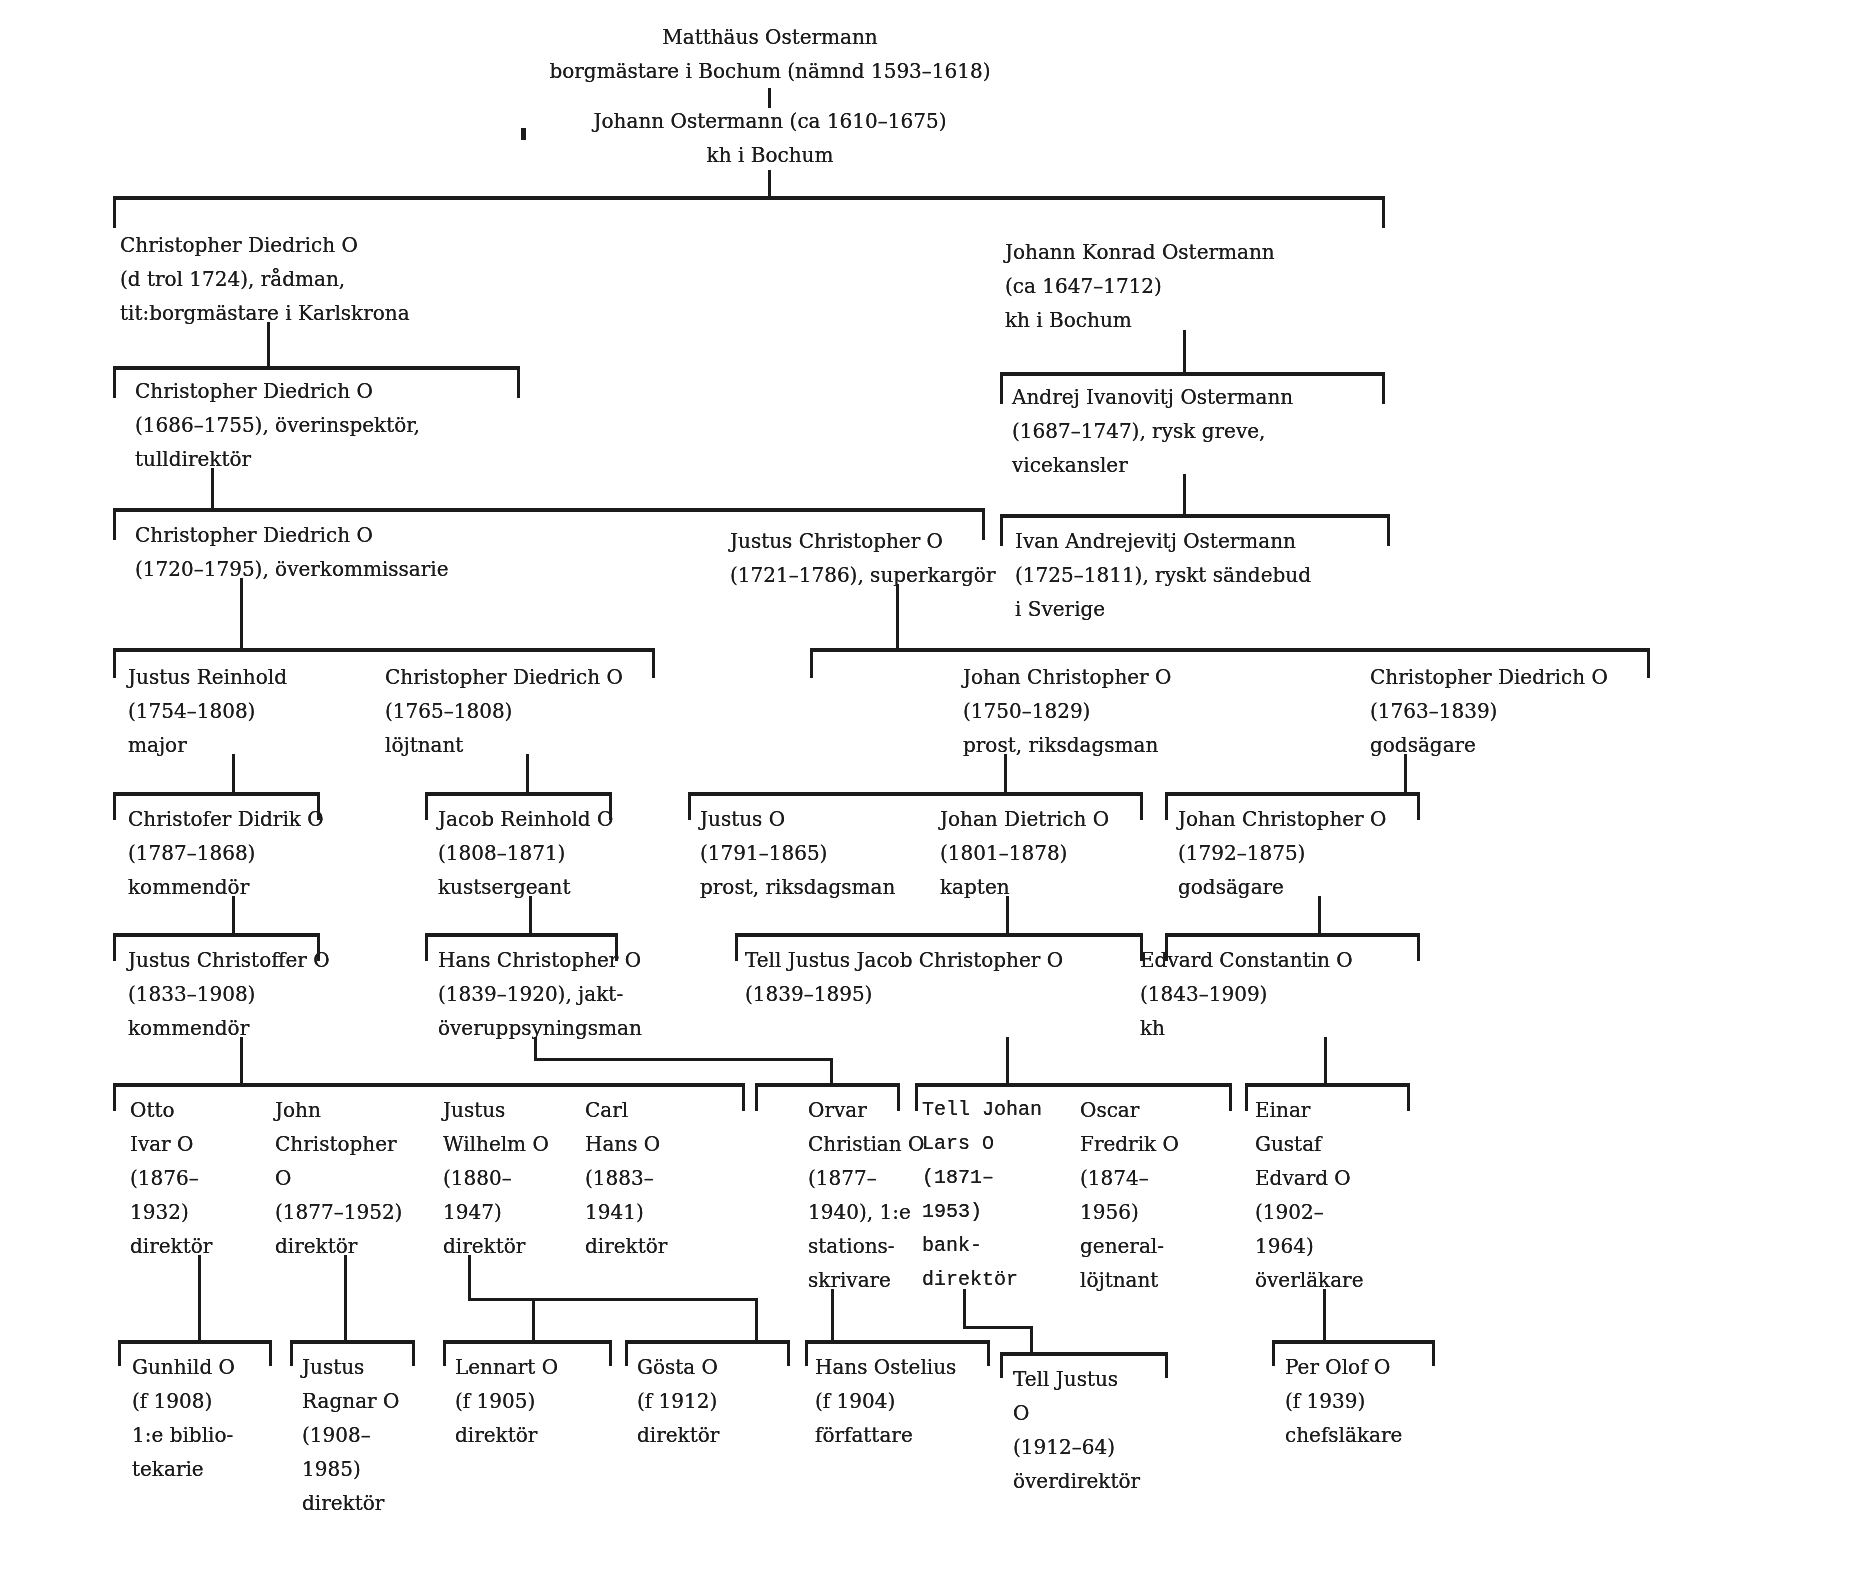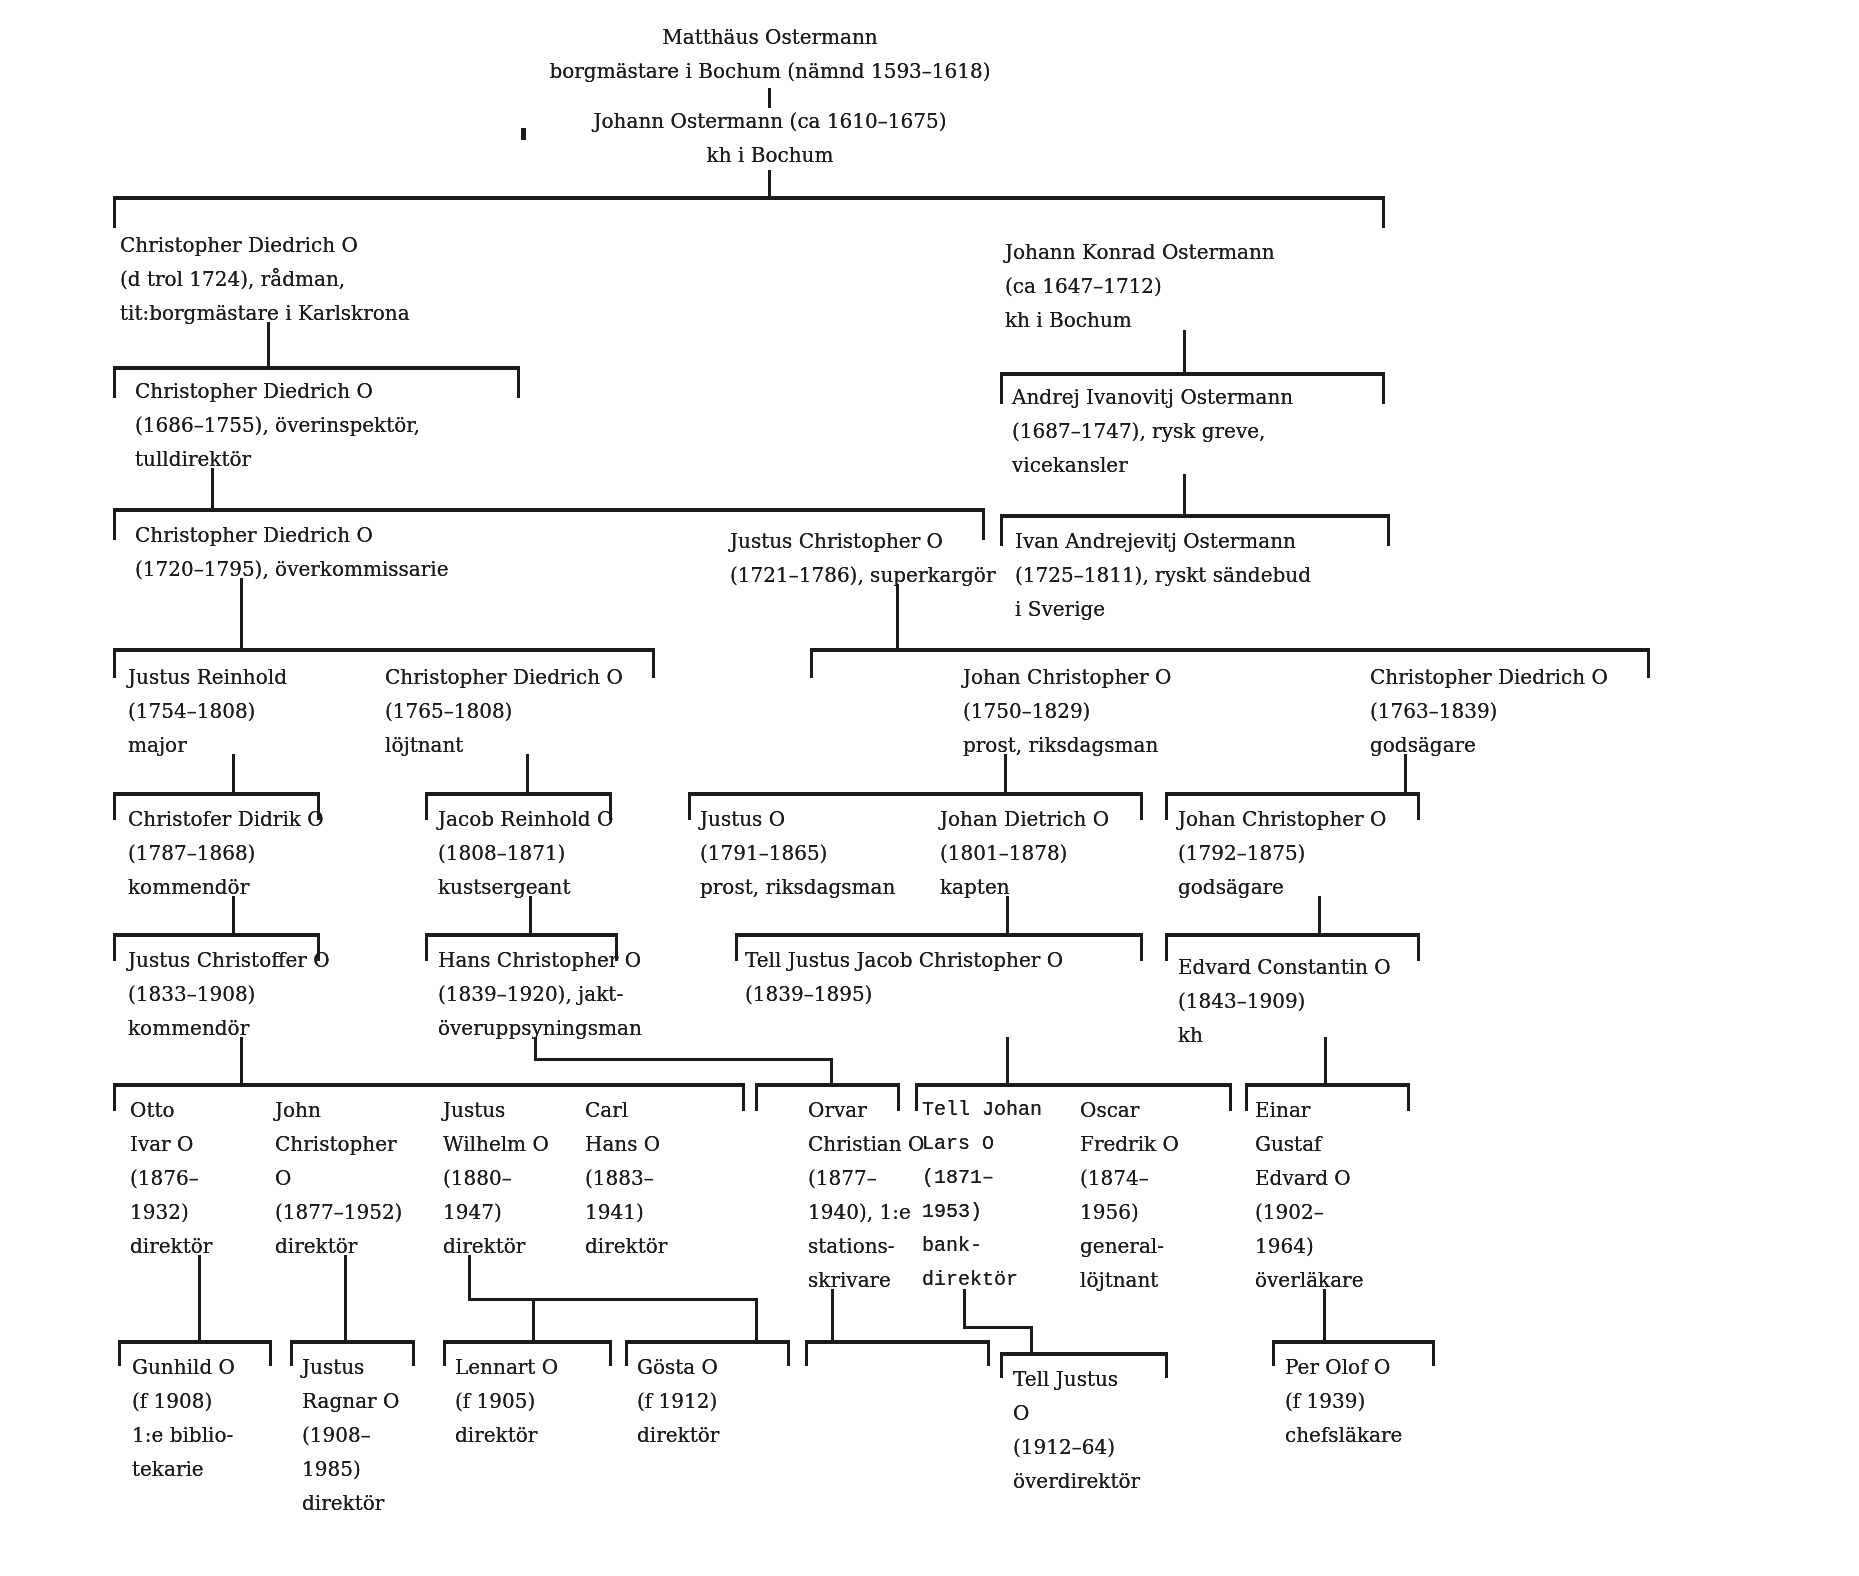--- a/index.html
+++ b/index.html
@@ -119,21 +119,21 @@
     </div>
     <div class="person" style="left: 438px; top: 943px;">
       <div class="tline">Hans Christopher O</div>
       <div class="tline">(1839–1920), jakt-</div>
       <div class="tline">överuppsyningsman</div>
     </div>
     <div class="person" style="left: 745px; top: 943px;">
       <div class="tline">Tell Justus Jacob Christopher O</div>
       <div class="tline">(1839–1895)</div>
     </div>
-    <div class="person" style="left: 1178px; top: 943px; margin-top: 7px;">
+    <div class="person" style="left: 1140px; top: 943px;">
       <div class="tline">Edvard Constantin O</div>
       <div class="tline">(1843–1909)</div>
       <div class="tline">kh</div>
     </div>
     <div class="person" style="left: 130px; top: 1093px;">
       <div class="tline">Otto</div>
       <div class="tline">Ivar O</div>
       <div class="tline">(1876–</div>
       <div class="tline">1932)</div>
       <div class="tline">direktör</div>
@@ -206,20 +206,25 @@
     </div>
     <div class="person" style="left: 455px; top: 1350px;">
       <div class="tline">Lennart O</div>
       <div class="tline">(f 1905)</div>
       <div class="tline">direktör</div>
     </div>
     <div class="person" style="left: 637px; top: 1350px;">
       <div class="tline">Gösta O</div>
       <div class="tline">(f 1912)</div>
       <div class="tline">direktör</div>
+    </div>
+    <div class="person" style="left: 815px; top: 1350px;">
+      <div class="tline">Hans Ostelius</div>
+      <div class="tline">(f 1904)</div>
+      <div class="tline">författare</div>
     </div>
     <div class="person" style="left: 1013px; top: 1362px;">
       <div class="tline">Tell Justus</div>
       <div class="tline">O</div>
       <div class="tline">(1912–64)</div>
       <div class="tline">överdirektör</div>
     </div>
     <div class="person" style="left: 1285px; top: 1350px;">
       <div class="tline">Per Olof O</div>
       <div class="tline">(f 1939)</div>

